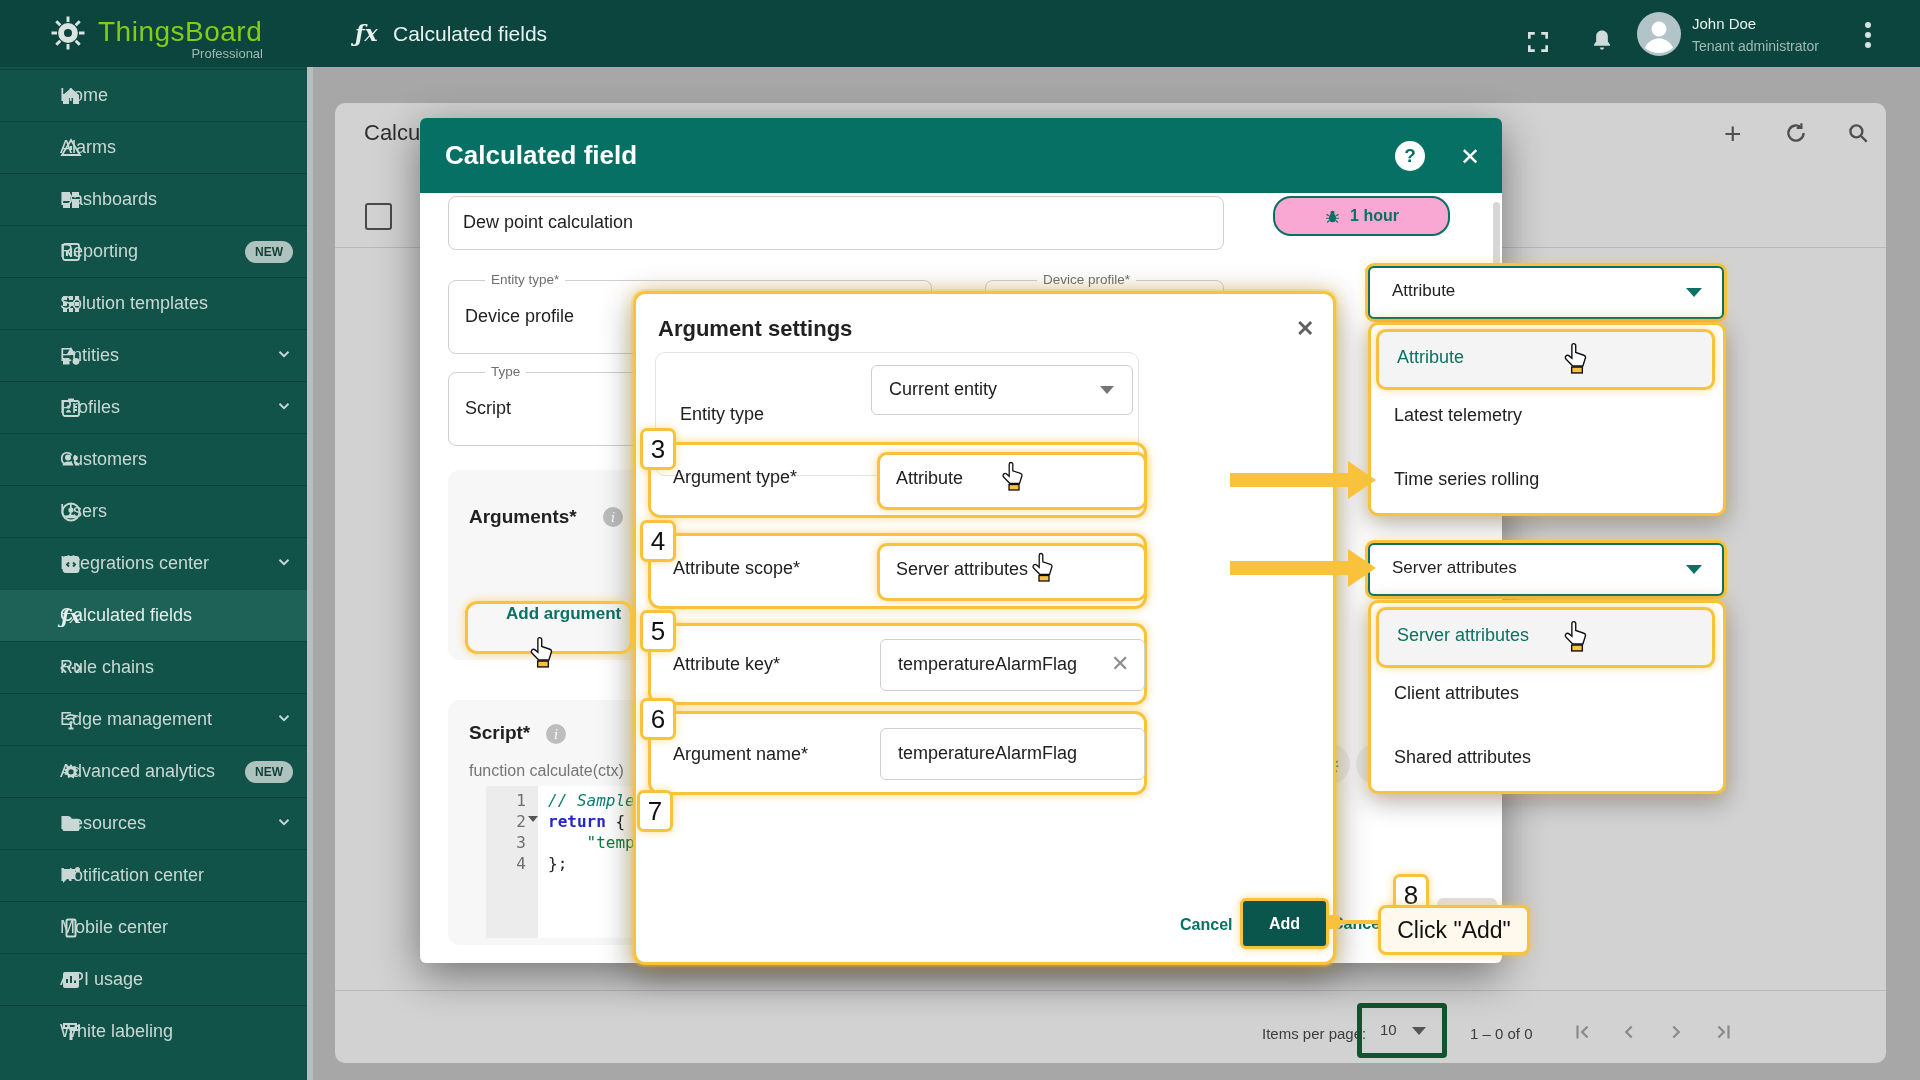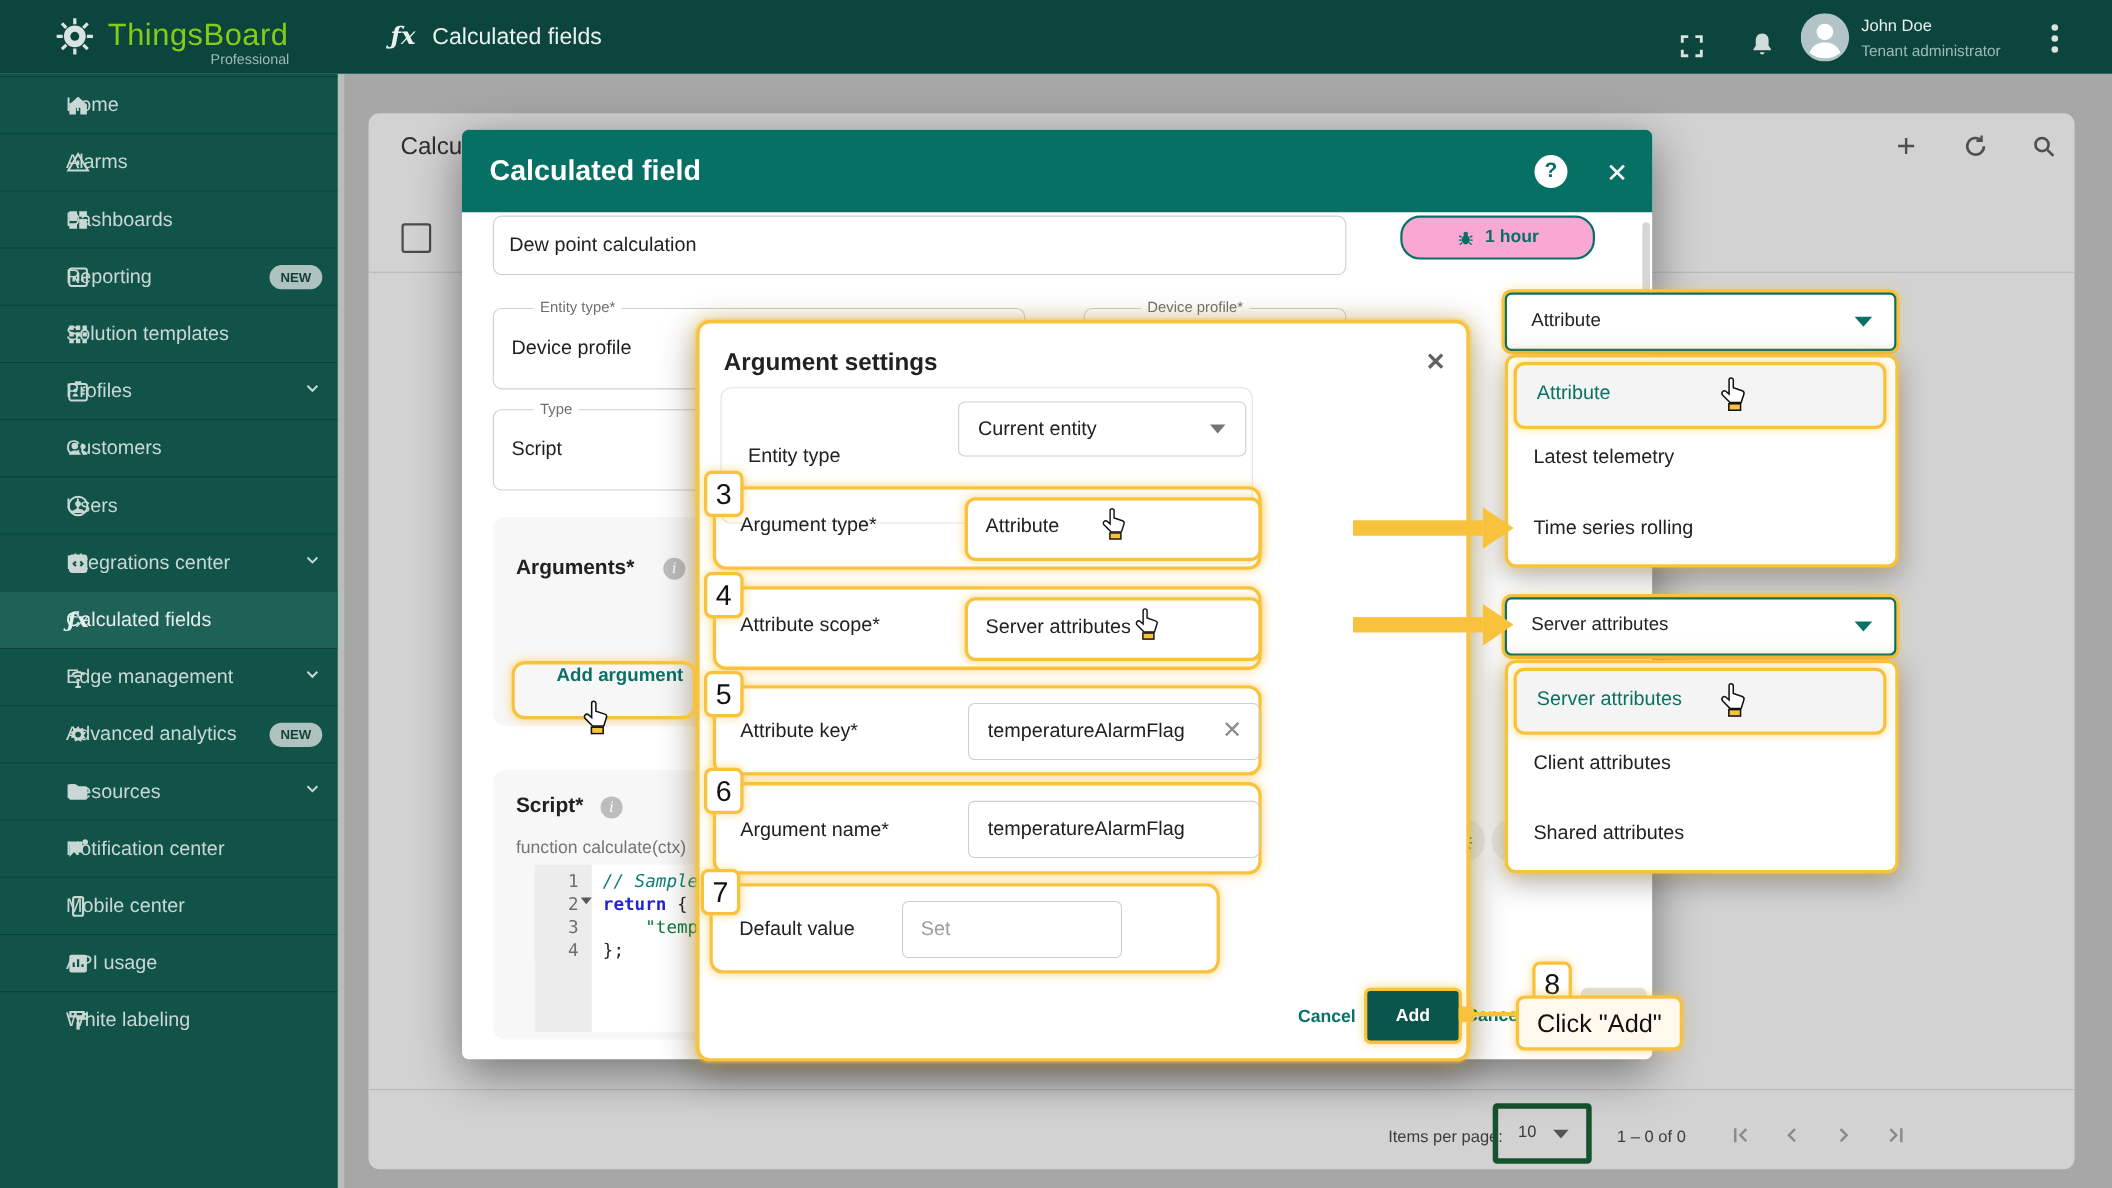--- a/index.html
+++ b/index.html
@@ -187,20 +187,33 @@
     <div class="srow">
       <span class="sic">
           <svg width="24" height="24" viewBox="0 0 24 24" fill="#c9d8d4">
             <path d="M4 4h4v4H4zM10 4h4v4h-4zM16 4h4v4h-4zM4 10h4v4H4zM10 10h4v4h-4zM16 10h4v4h-4zM4 16h4v4H4zM10 16h4v4h-4zM16 16h4v4h-4z"></path>
           </svg>
         </span>
       <span class="slbl" style="margin-left:0;">Solution templates</span>
       </div>
     <div class="srow">
       <span class="sic">
+          <svg width="24" height="24" viewBox="0 0 24 24" fill="#c9d8d4">
+            <path d="M12 3 16.5 11h-9z"></path>
+            <rect x="4" y="14" width="6.5" height="6.5"></rect>
+            <circle cx="17" cy="17.3" r="3.4"></circle>
+          </svg>
+        </span>
+      <span class="slbl" style="margin-left:0;">Entities</span>
+      <span class="schev"><svg width="18" height="18" viewBox="0 0 24 24" fill="none" stroke="#c9d8d4" stroke-width="2.4">
+            <path d="m6 9 6 6 6-6"></path>
+          </svg></span>
+      </div>
+    <div class="srow">
+      <span class="sic">
           <svg width="24" height="24" viewBox="0 0 24 24" fill="none" stroke="#c9d8d4" stroke-width="1.8">
             <rect x="4" y="5" width="16" height="15" rx="2"></rect>
             <path d="M10 5V3.5h4V5"></path>
             <circle cx="9.5" cy="11" r="1.8" fill="#c9d8d4" stroke="none"></circle>
             <path d="M6.8 16.5c.5-2 1.6-2.8 2.7-2.8s2.2.8 2.7 2.8" fill="#c9d8d4" stroke="none"></path>
             <path d="M15 11h3M15 14h3"></path>
           </svg>
         </span>
       <span class="slbl" style="margin-left:0;">Profiles</span>
       <span class="schev"><svg width="18" height="18" viewBox="0 0 24 24" fill="none" stroke="#c9d8d4" stroke-width="2.4">
@@ -237,20 +250,30 @@
           </svg>
         </span>
       <span class="slbl" style="margin-left:0;">Integrations center</span>
       <span class="schev"><svg width="18" height="18" viewBox="0 0 24 24" fill="none" stroke="#c9d8d4" stroke-width="2.4">
             <path d="m6 9 6 6 6-6"></path>
           </svg></span>
       </div>
     <div class="srow active">
       <span class="sic fxmark" style="color:#e3efec;font-size:19px;">ƒx</span>
       <span class="slbl" style="margin-left:0;color:#e3efec;">Calculated fields</span>
+      </div>
+    <div class="srow">
+      <span class="sic">
+          <svg width="26" height="24" viewBox="0 0 26 24" fill="none" stroke="#c9d8d4" stroke-width="2">
+            <path d="M8 7.5 3.5 12 8 16.5M18 7.5 22.5 12 18 16.5"></path>
+            <circle cx="11.2" cy="12" r="1.2" fill="#c9d8d4" stroke="none"></circle>
+            <circle cx="14.8" cy="12" r="1.2" fill="#c9d8d4" stroke="none"></circle>
+          </svg>
+        </span>
+      <span class="slbl" style="margin-left:0;">Rule chains</span>
       </div>
     <div class="srow">
       <span class="sic">
           <svg width="24" height="24" viewBox="0 0 24 24" fill="none" stroke="#c9d8d4" stroke-width="1.8">
             <path d="M6.5 9.5a7 7 0 0 1 11 0M8.7 12a4.2 4.2 0 0 1 6.6 0"></path>
             <circle cx="12" cy="14.5" r="1.6" fill="#c9d8d4" stroke="none"></circle>
             <path d="M12 16v4.5M9.5 20.5h5"></path>
           </svg>
         </span>
       <span class="slbl" style="margin-left:0;">Edge management</span>
@@ -479,26 +502,20 @@
       </div>
     </div>
 
     <div class="abs hl" style="left:12px;top:417px;width:493px;height:78px;">
       <span class="abs dlbl" style="left:22px;top:30px;">Argument name*</span>
       <div class="abs dsel" style="left:229px;top:14px;width:263px;height:50px;">
         <span class="abs dlbl" style="left:17px;top:14px;">temperatureAlarmFlag</span>
       </div>
     </div>
 
-    <div class="abs hl" style="left:9px;top:509px;width:458px;height:76px;">
-      <span class="abs dlbl" style="left:24px;top:28px;">Default value</span>
-      <div class="abs dsel" style="left:172px;top:13px;width:198px;height:50px;">
-        <span class="abs dlbl ph" style="left:16px;top:14px;">Set</span>
-      </div>
-    </div>
 
     <span class="abs teal btn-text" style="left:544px;top:622px;">Cancel</span>
     <div class="abs btn-add btn-text" style="left:604px;top:604px;width:83px;height:45px;">Add</div>
   </div>
 
   <div class="abs stepnum" style="left:640px;top:428px;">3</div>
   <div class="abs stepnum" style="left:640px;top:520px;">4</div>
   <div class="abs stepnum" style="left:640px;top:610px;">5</div>
   <div class="abs stepnum" style="left:640px;top:698px;">6</div>
   <div class="abs stepnum" style="left:637px;top:790px;">7</div>

